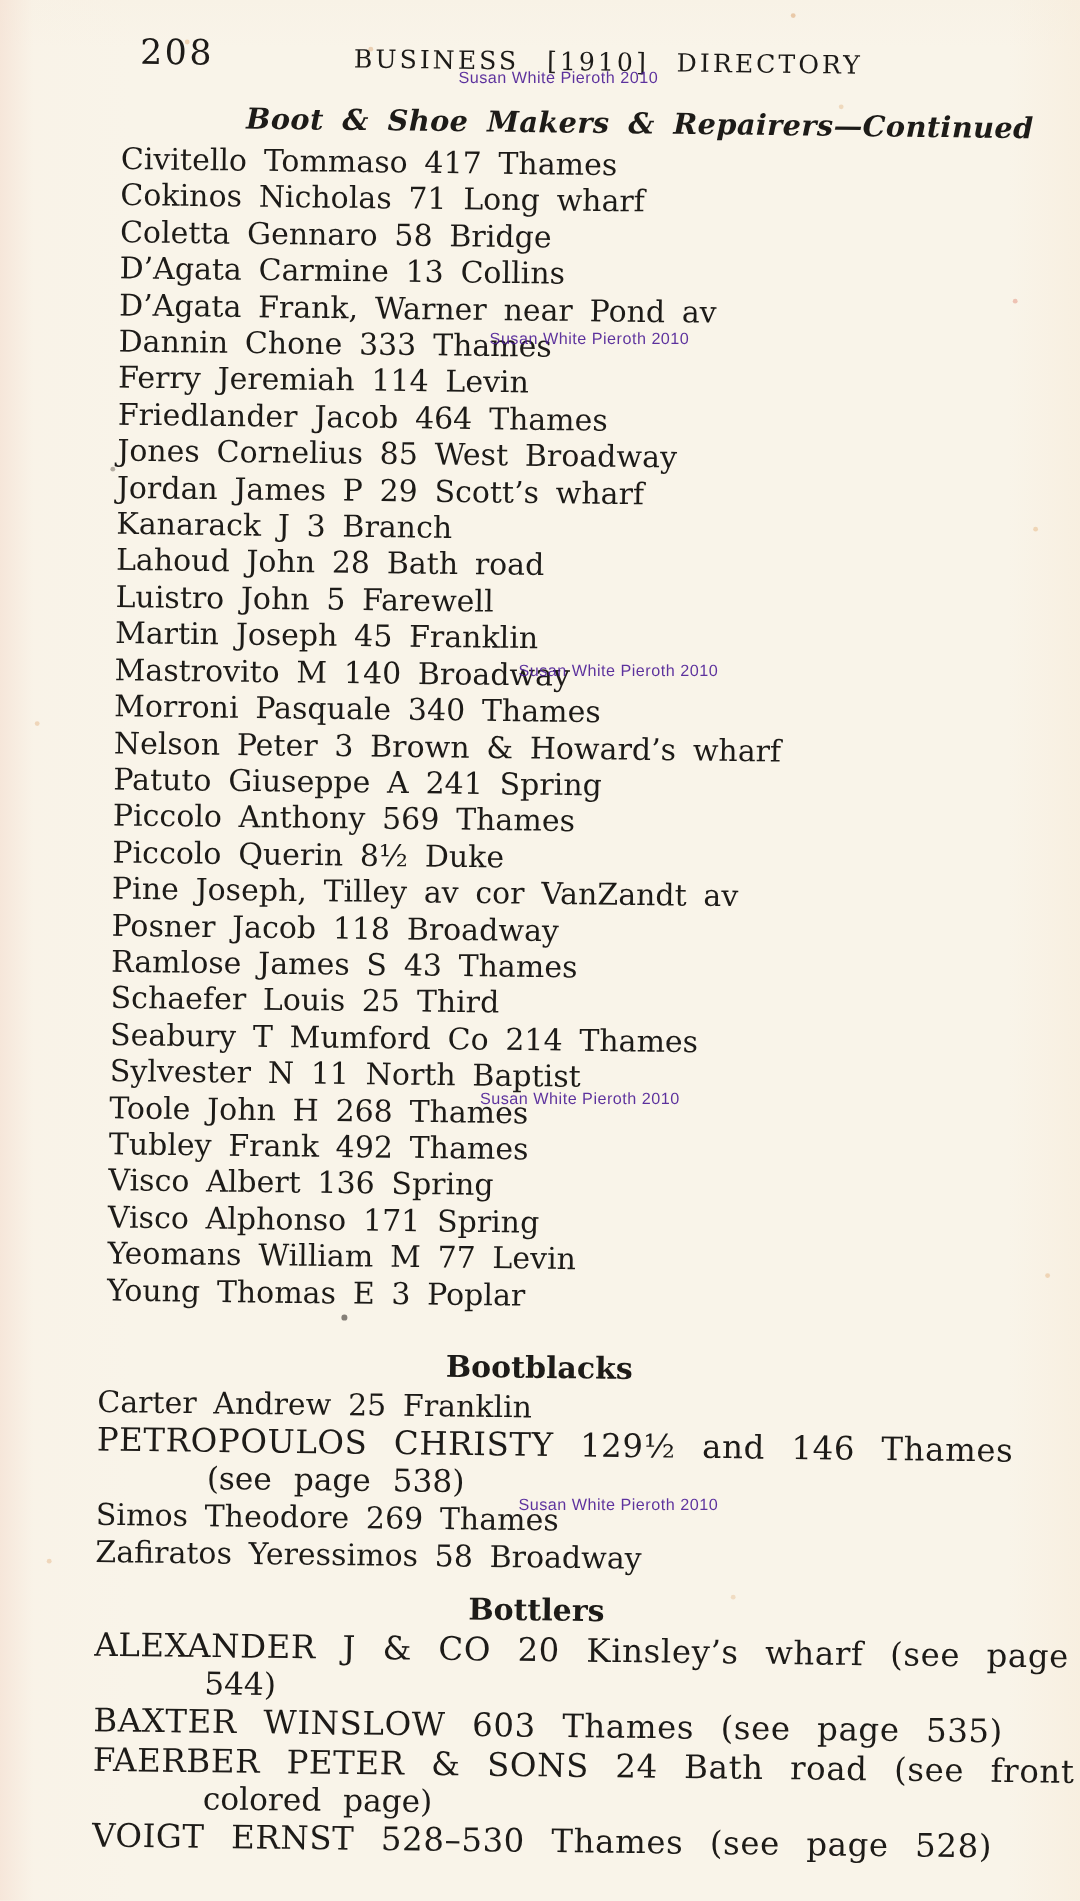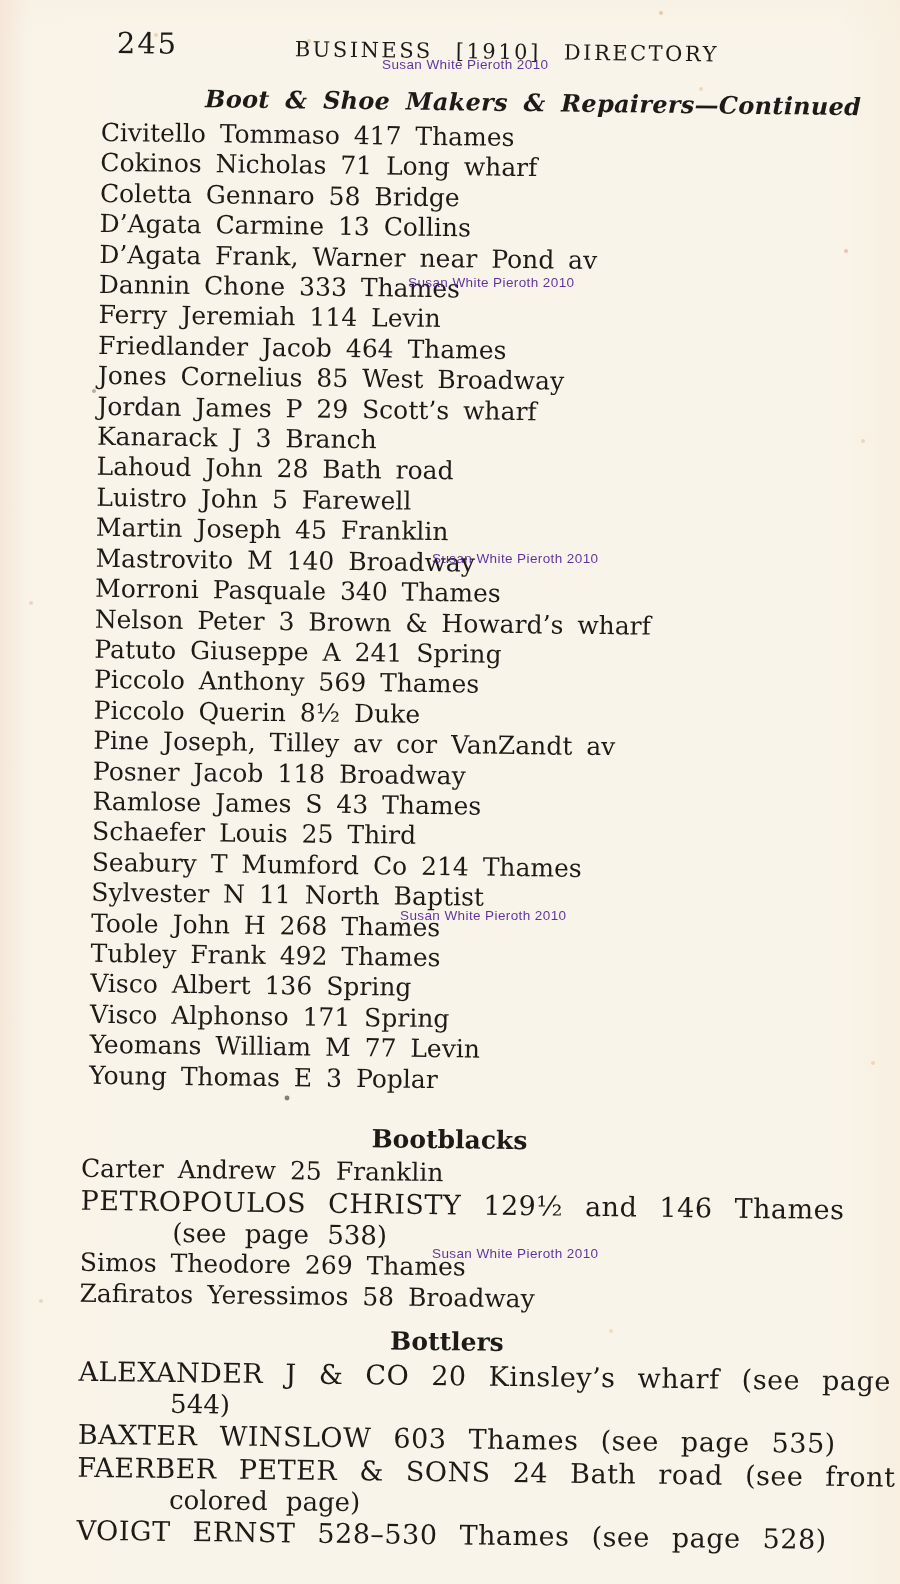--- a/index.html
+++ b/index.html
@@ -99,21 +99,21 @@
 </style>
 </head>
 <body>
 
 <div class="paper-shade"></div>
 <div class="specks"></div>
 
 <div class="scan">
 
   <div class="header-row">
-    <span class="page-num">245</span>
+    <span class="page-num">208</span>
     <span class="page-title">BUSINESS [1910] DIRECTORY</span>
   </div>
 
   <div class="sec-title">Boot &amp; Shoe Makers &amp; Repairers—Continued</div>
 
   <div class="entries s0">
     <div class="entry">Civitello Tommaso 417 Thames</div>
     <div class="entry">Cokinos Nicholas 71 Long wharf</div>
     <div class="entry">Coletta Gennaro 58 Bridge</div>
     <div class="entry">D’Agata Carmine 13 Collins</div>

